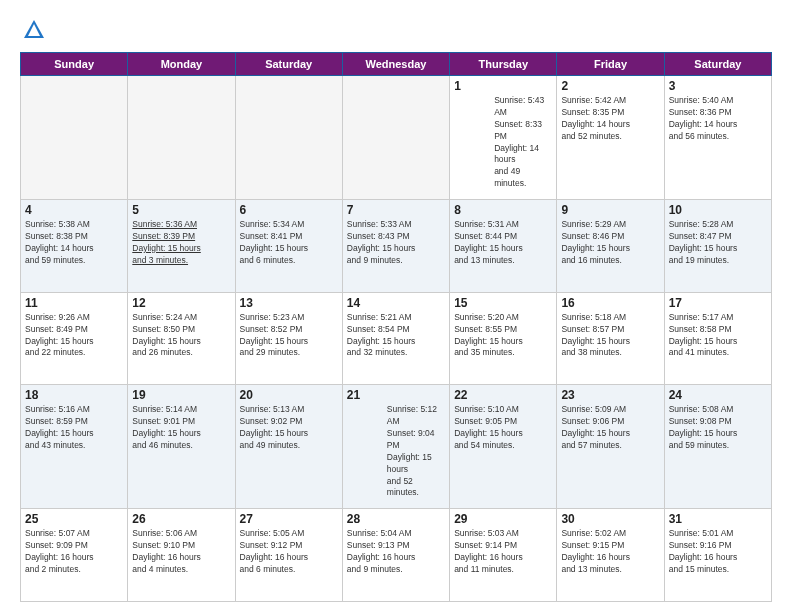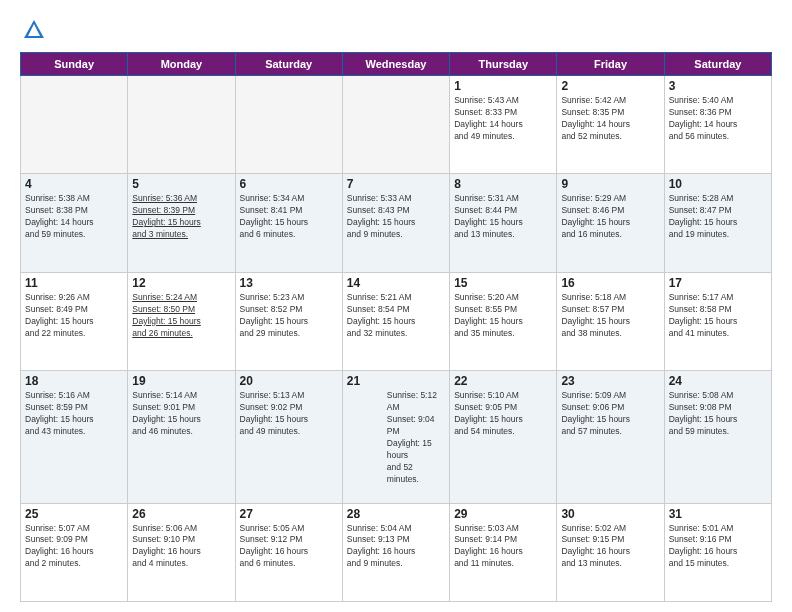--- a/index.html
+++ b/index.html
@@ -136,21 +136,21 @@
         </tr>
     </thead>
     <tbody id="calendar-body">
     <tr class="row-odd">
           <td class="empty"></td>
           <td class="empty"></td>
           <td class="empty"></td>
           <td class="empty"></td>
           <td>
             <div class="day-number">1</div>
-            <div class="day-info" style="white-space: pre-line;">Sunrise: 5:43 AM
+            <div class="day-info" style="white-space: pre-line; margin-left: 40px;">Sunrise: 5:43 AM
 Sunset: 8:33 PM
 Daylight: 14 hours
 and 49 minutes.</div>
           </td>
           <td>
             <div class="day-number">2</div>
             <div class="day-info" style="white-space: pre-line;">Sunrise: 5:42 AM
 Sunset: 8:35 PM
 Daylight: 14 hours
 and 52 minutes.</div>
@@ -217,21 +217,21 @@
         <tr class="row-odd">
           <td>
             <div class="day-number">11</div>
             <div class="day-info" style="white-space: pre-line;">Sunrise: 9:26 AM
 Sunset: 8:49 PM
 Daylight: 15 hours
 and 22 minutes.</div>
           </td>
           <td>
             <div class="day-number">12</div>
-            <div class="day-info" style="white-space: pre-line; text-decoration: underline;">Sunrise: 5:24 AM
+            <div class="day-info" style="white-space: pre-line;">Sunrise: 5:24 AM
 Sunset: 8:50 PM
 Daylight: 15 hours
 and 26 minutes.</div>
           </td>
           <td>
             <div class="day-number">13</div>
             <div class="day-info" style="white-space: pre-line;">Sunrise: 5:23 AM
 Sunset: 8:52 PM
 Daylight: 15 hours
 and 29 minutes.</div>

